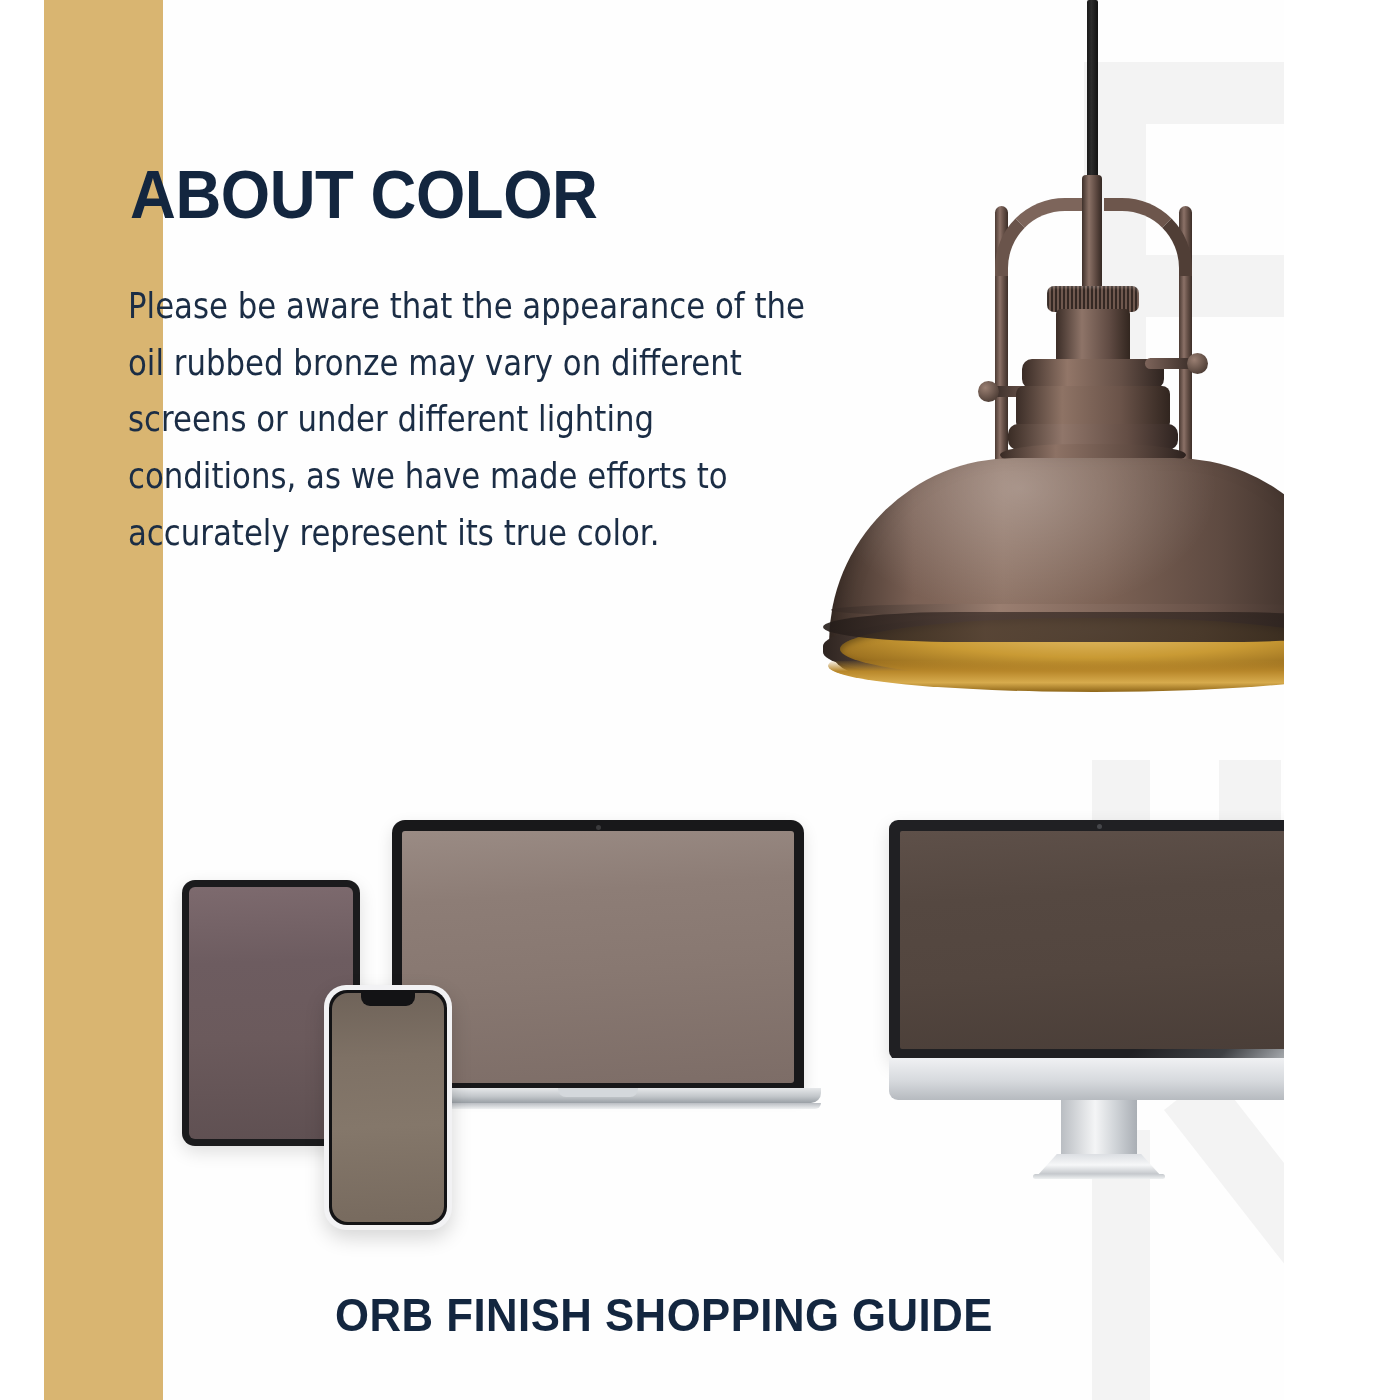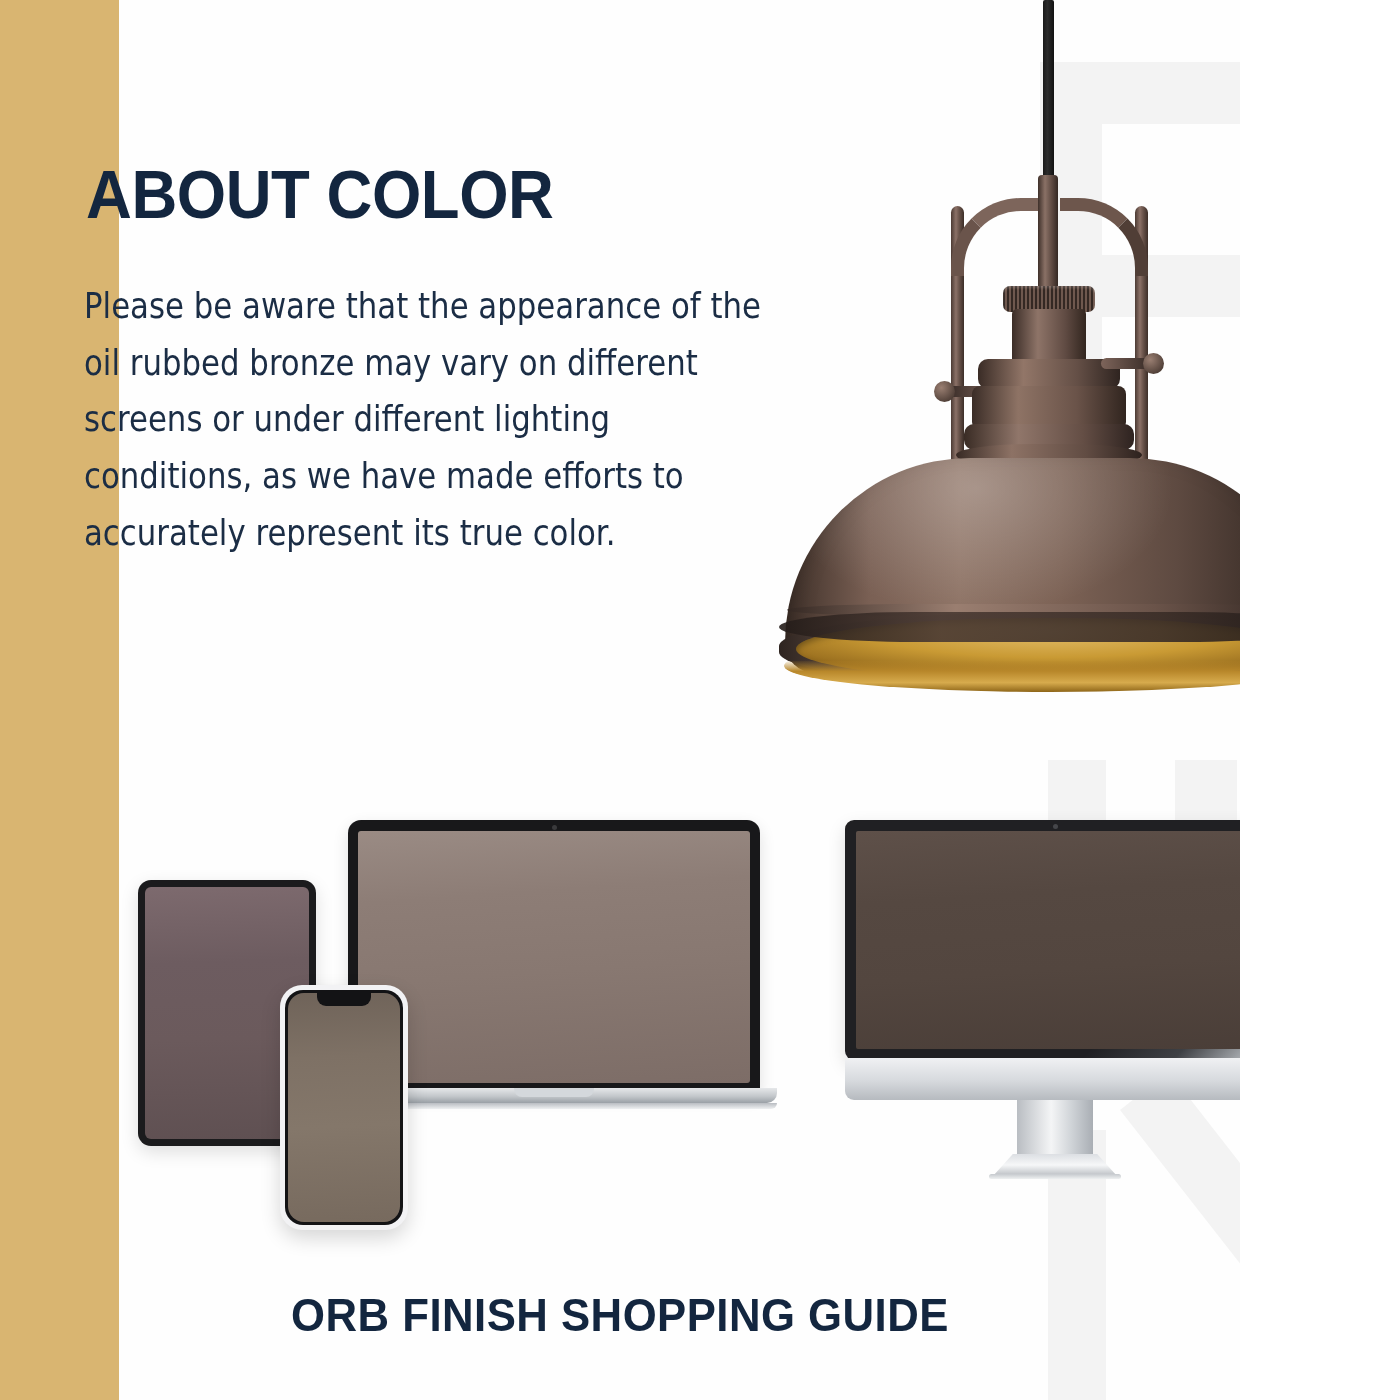--- a/index.html
+++ b/index.html
@@ -3,21 +3,21 @@
 <meta charset="utf-8">
 <style>
   html,body{margin:0;padding:0;}
   body{
     width:1400px;height:1400px;
     background:#ffffff;
     font-family:"Liberation Sans", sans-serif;
     overflow:hidden;
     position:relative;
   }
-  .stage{position:absolute;inset:0;width:1240px;height:1400px;overflow:hidden;background:#fefefe;}
+  .stage{position:absolute;inset:0;width:1240px;height:1400px;overflow:hidden;background:#fefefe;margin-left:44px;}
 
   
   .wm{position:absolute;background:#f3f3f3;}
 
   
   .wm-p-stem{left:1040px;top:62px;width:62px;height:560px;}
   .wm-p-bowl{left:1040px;top:62px;width:340px;height:255px;border-radius:0 128px 128px 0;
      background:#f3f3f3;}
   .wm-p-bowl-in{position:absolute;left:1102px;top:124px;width:216px;height:131px;
      border-radius:0 66px 66px 0;background:#fefefe;}

